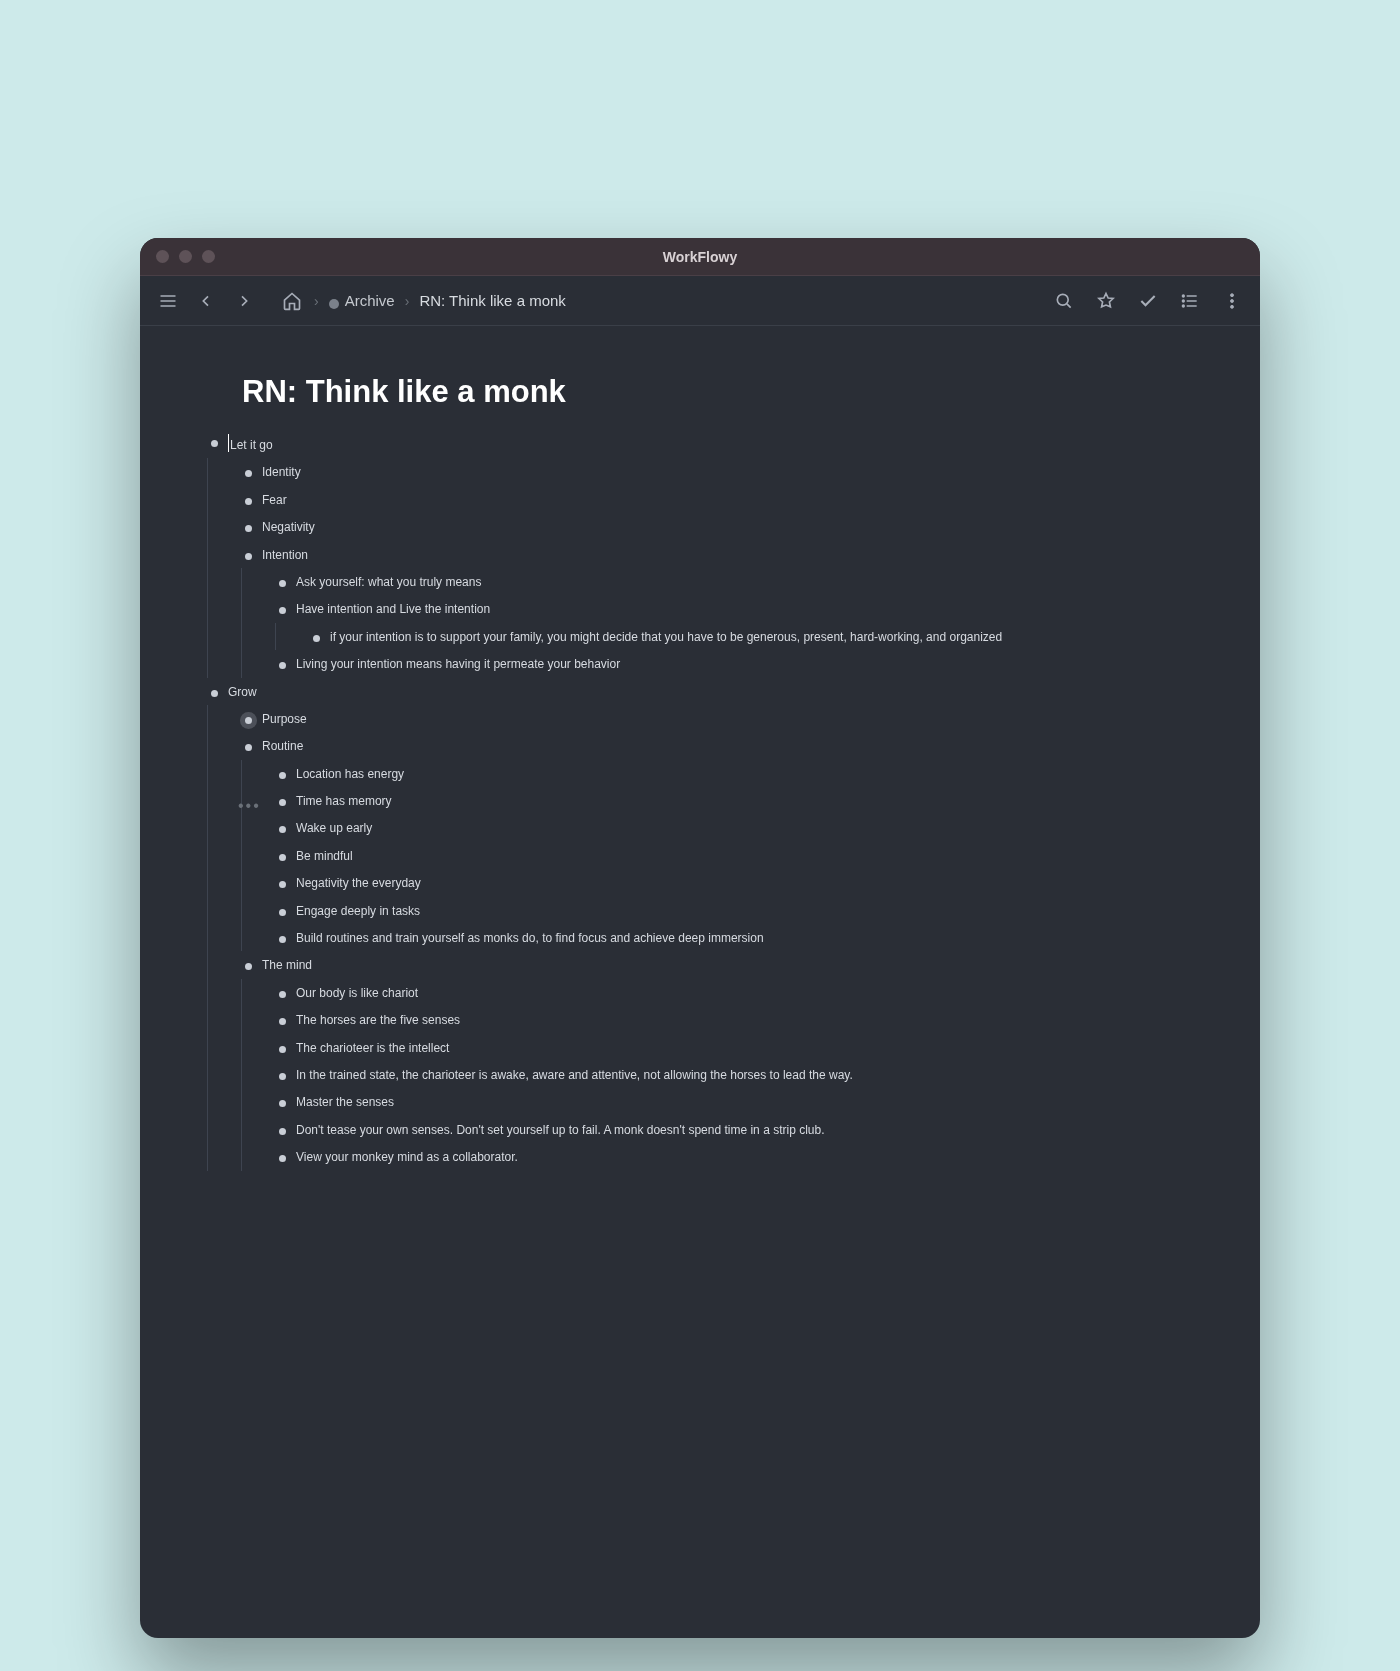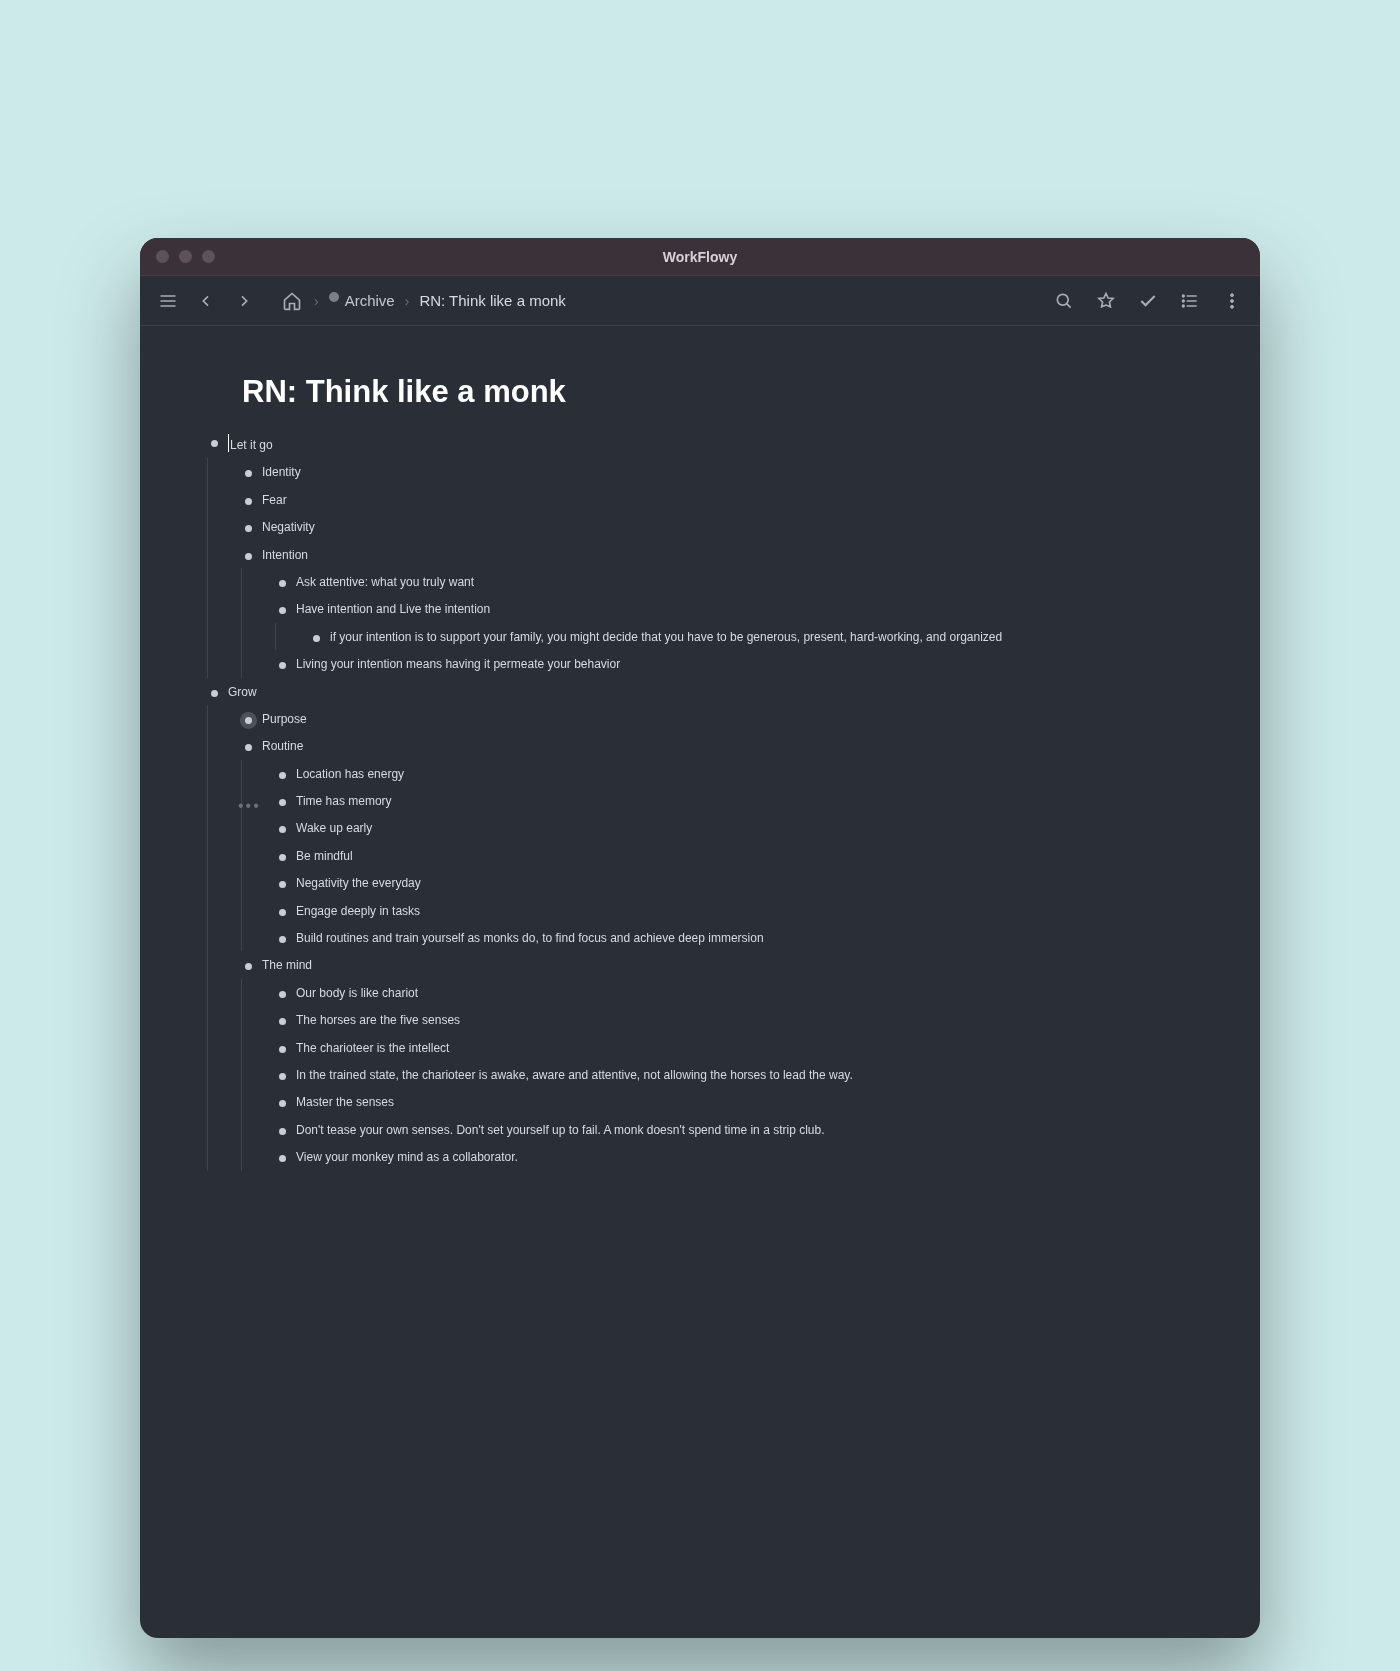--- a/index.html
+++ b/index.html
@@ -54,21 +54,21 @@
   .tb-icon {
     width: 24px; height: 24px; display: flex; align-items: center; justify-content: center;
     cursor: pointer;
   }
   .tb-icon svg { stroke: #a7adb8; }
   .breadcrumbs {
     display: flex; align-items: center; gap: 10px; flex: 1; margin-left: 10px;
     font-size: 15px;
   }
   .bc-chevron { color: #6a7078; font-size: 14px; }
-  .bc-item { color: #c5c9cf; cursor: pointer; display: flex; align-items: flex-start; gap: 6px; }
+  .bc-item { color: #c5c9cf; cursor: pointer; display: flex; align-items: flex-end; gap: 6px; }
   .bc-item.current { color: #d8dce1; }
   .bc-dot-icon { width: 10px; height: 10px; border-radius: 50%; background: #7a808a; display: inline-block; }
   .toolbar-right { display: flex; align-items: center; gap: 18px; margin-left: auto; }
 
   .content {
     flex: 1;
     padding: 48px 60px 0 60px;
     color: #d5d9df;
     overflow: hidden;
   }
@@ -252,21 +252,21 @@
                   <div class="bullet"></div>
                 </div>
                 <div class="node-text">Intention</div>
               </div>
               <ul class="outline children">
                 <li>
                   <div class="node">
                     <div class="bullet-wrap">
                       <div class="bullet"></div>
                     </div>
-                    <div class="node-text">Ask attentive: what you truly want</div>
+                    <div class="node-text">Ask yourself: what you truly means</div>
                   </div>
                 </li>
                 <li>
                   <div class="node">
                     <div class="bullet-wrap">
                       <div class="bullet"></div>
                     </div>
                     <div class="node-text">Have intention and Live the intention</div>
                   </div>
                   <ul class="outline children">

